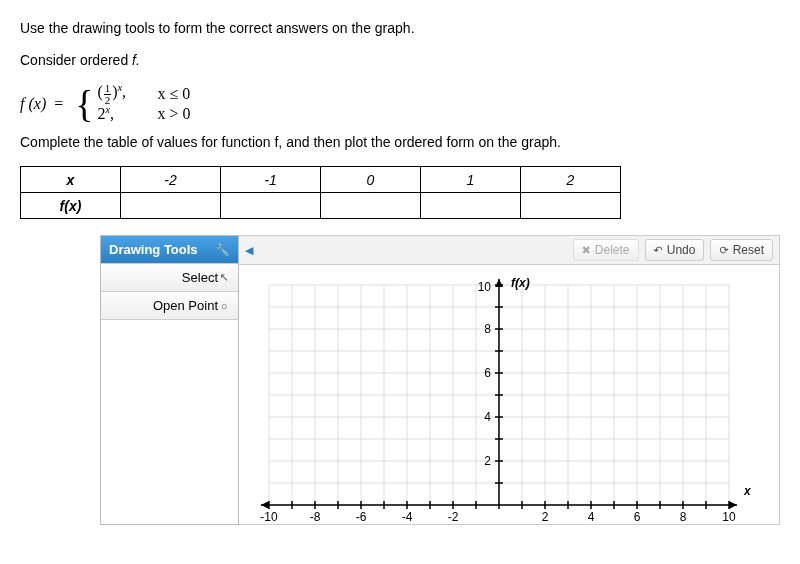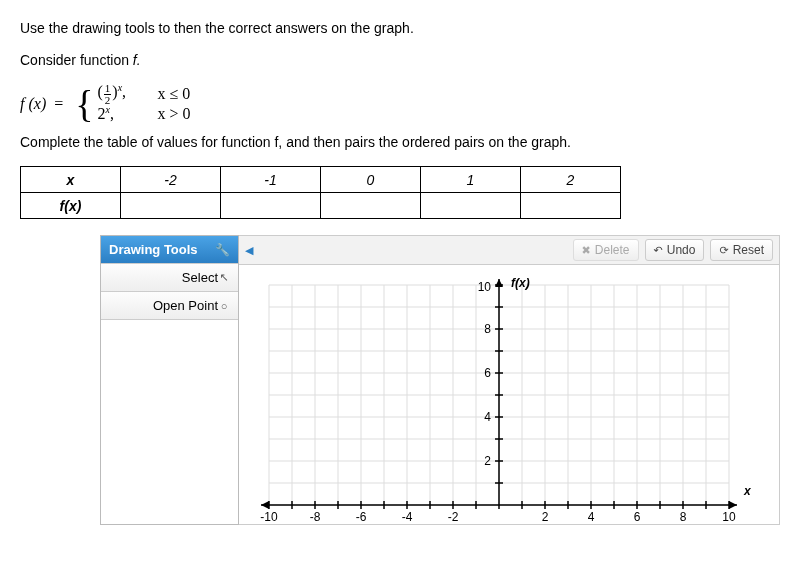--- a/index.html
+++ b/index.html
@@ -135,24 +135,24 @@
     height: 260px;
     overflow: hidden;
   }
   svg { display: block; }
   .axis-label { font: italic bold 12px Arial; }
   .tick-label { font: 12px Arial; }
 </style>
 </head>
 <body>
 
-<div class="instruction">Use the drawing tools to then the correct answers on the graph.</div>
+<div class="instruction">Use the drawing tools to form the correct answers on the graph.</div>
 
 <div class="instruction">
-  <span>Consider function </span><span style="font-style:italic">f.</span>
+  <span>Consider ordered </span><span style="font-style:italic">f.</span>
 </div>
 
 <div class="math-block">
   <span class="fx">f (x)</span>
   <span style="margin:0 8px">=</span>
   <span class="brace">{</span>
   <span class="piece-col">
     <span class="piece-row">
       <span class="piece-expr">
         <span>(</span><span class="frac">
@@ -164,21 +164,21 @@
     </span>
     <span class="piece-row">
       <span class="piece-expr">
         <span>2</span><span class="sup">x</span><span>,</span>
       </span>
       <span class="piece-cond">x &gt; 0</span>
     </span>
   </span>
 </div>
 
-<div class="instruction">Complete the table of values for function f, and then pairs the ordered pairs on the graph.</div>
+<div class="instruction">Complete the table of values for function f, and then plot the ordered form on the graph.</div>
 
 <table class="val-table">
   <tbody>
       <tr>
     <td>x</td>
     <td>-2</td>
     <td>-1</td>
     <td>0</td>
     <td>1</td>
     <td>2</td>

